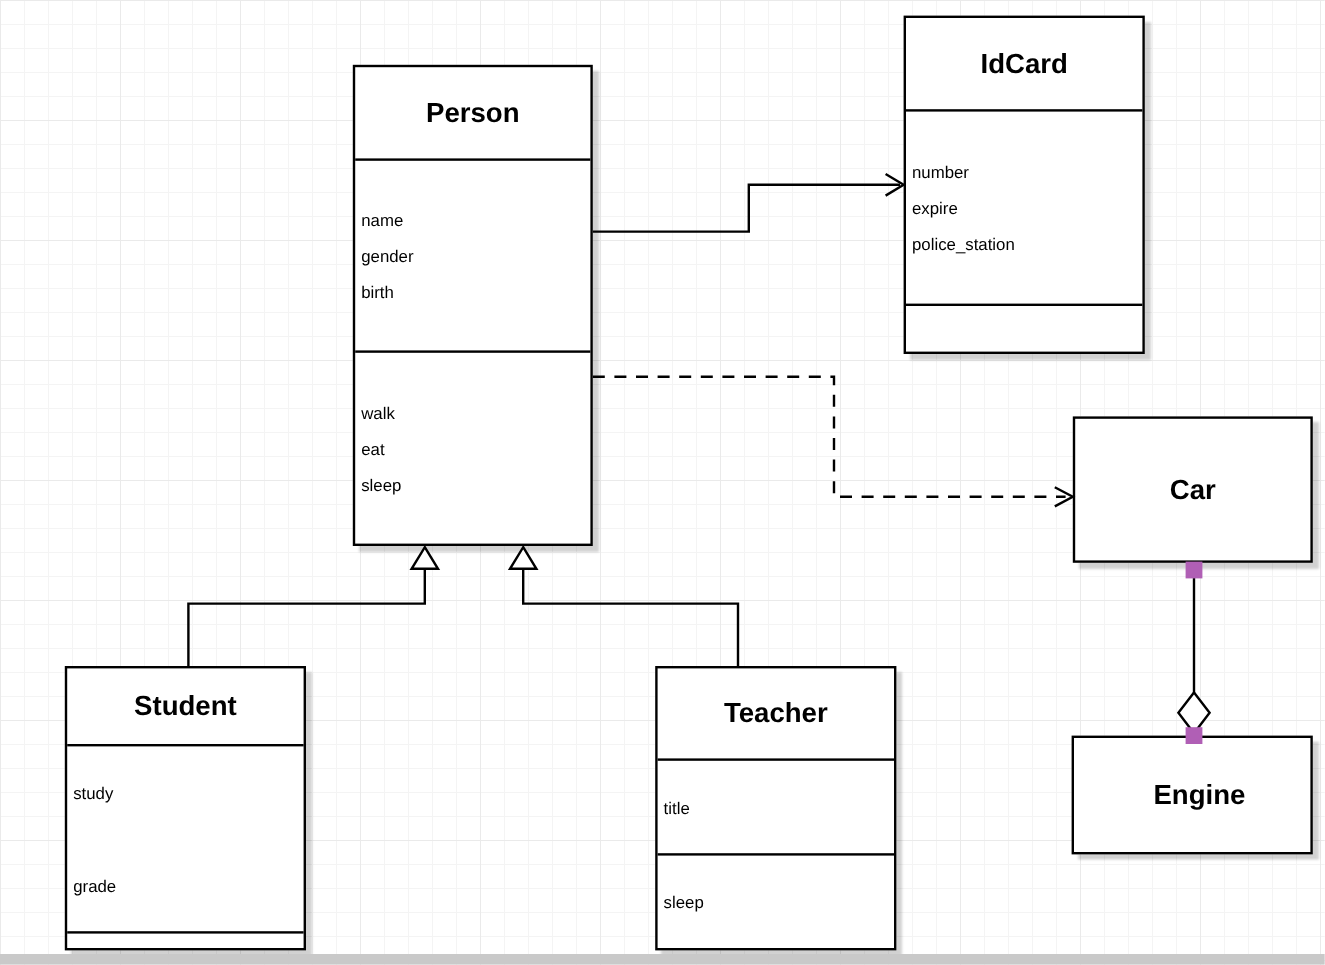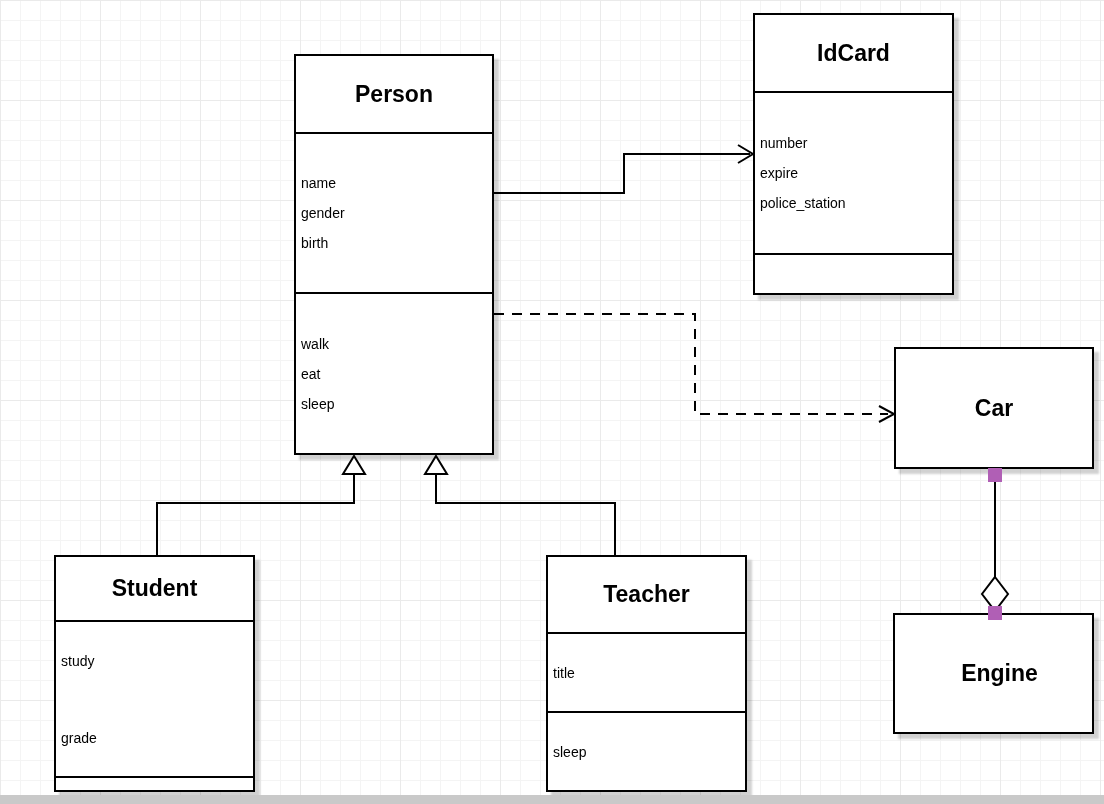--- a/index.html
+++ b/index.html
@@ -45,21 +45,21 @@
   #person .uml-title   { height:78px; }
   #person .attrs       { height:160px; }
   #person .methods     { height:159px; }
 
   #idcard  { left:753px; top:13px;  width:201px; height:282px; }
   #idcard .uml-title   { height:78px; }
   #idcard .attrs       { height:160px; }
   #idcard .methods     { height:38px; border-top:2px solid #000; }
 
   #car     { left:894px; top:347px; width:200px; height:122px; }
-  #engine  { left:893px; top:613px; width:201px; height:121px;padding-left:12px; }
+  #engine  { left:893px; top:613px; width:201px; height:99px;padding-left:12px; }
 
   #student { left:54px;  top:555px; width:201px; height:237px; }
   #student .uml-title  { height:65px; }
   #student .attrs      { height:79px; }
   #student .methods    { height:77px; }
 
   #teacher { left:514px; top:555px; width:201px; height:237px;margin-left:32px; }
   #teacher .uml-title  { height:77px; }
   #teacher .attrs      { height:79px; }
   #teacher .methods    { height:77px; }

